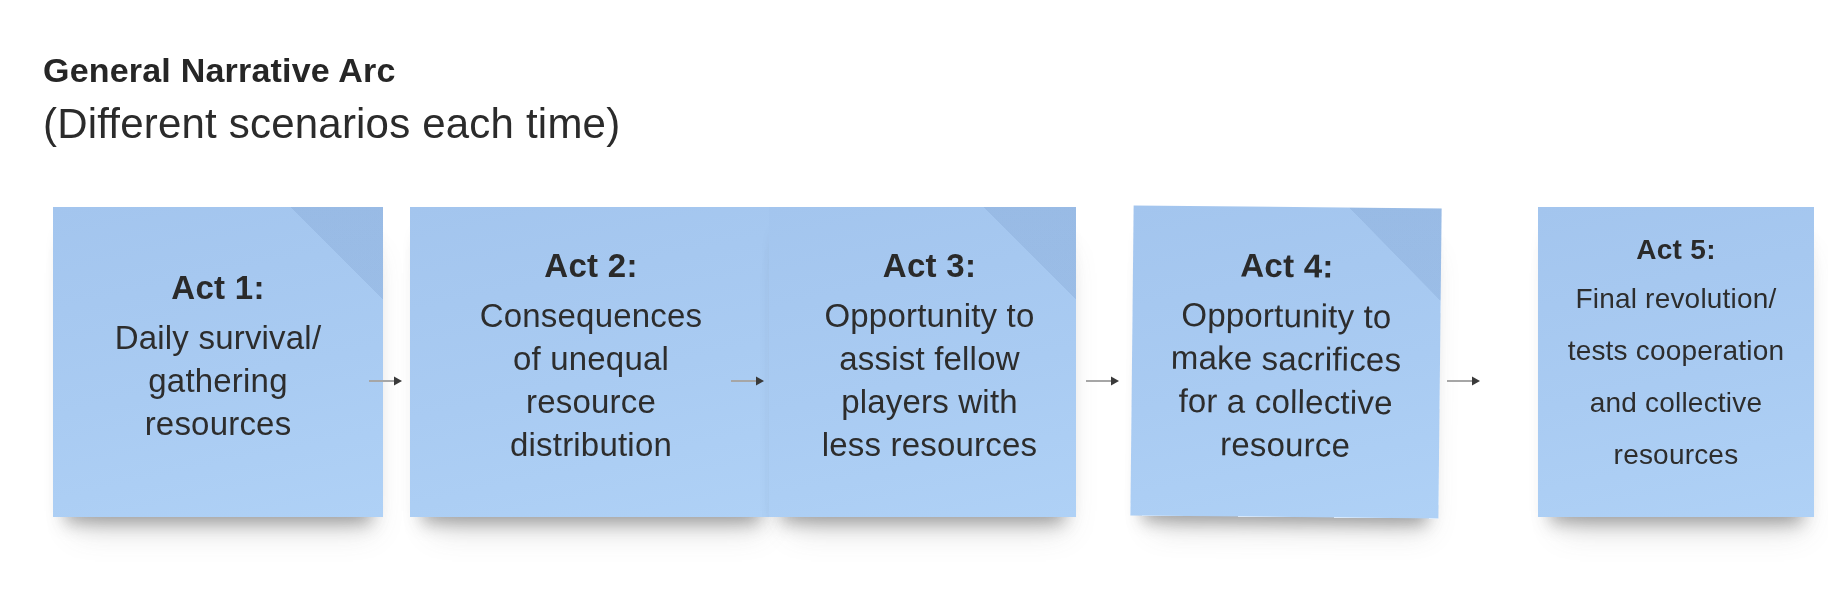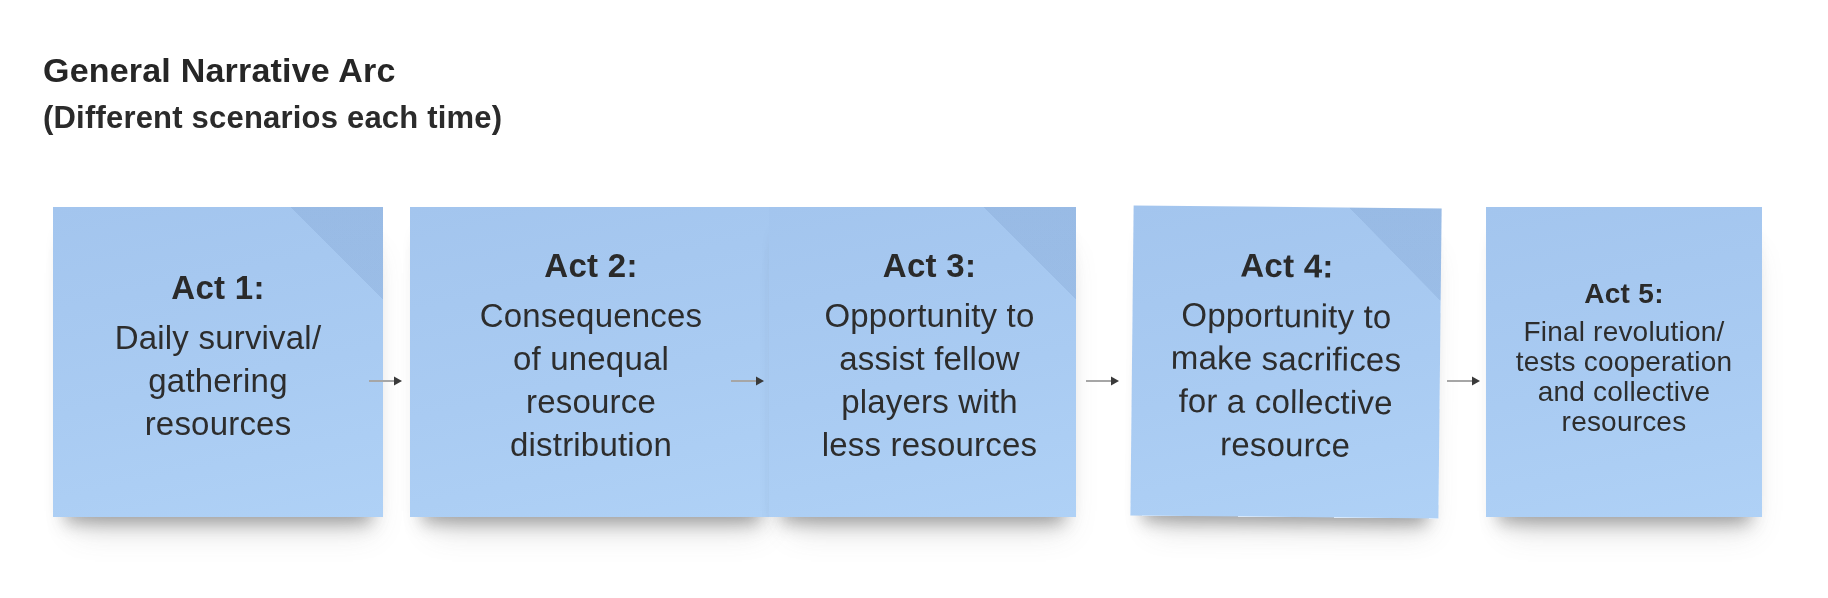--- a/index.html
+++ b/index.html
@@ -12,59 +12,59 @@
   }
   .canvas { position: absolute; inset: 0; background: #ffffff; }
 
   
   .header { position: absolute; left: 43px; top: 50px; }
   .header h1 {
     font-size: 34px; font-weight: bold; color: #262626;
     line-height: 1.2; letter-spacing: 0.2px;
   }
   .header .subtitle {
-    font-size: 31px; font-weight: bold; color: #2b2b2b;
+    font-size: 42px; font-weight: normal; color: #2b2b2b;
     margin-top: 9px; letter-spacing: 0.2px;
   }
 
   
   .note {
     position: absolute; top: 207px; height: 310px;
     background: linear-gradient(168deg, #a3c5ee 0%, #a9cbf2 55%, #afd1f6 100%);
     box-shadow: 0 18px 16px -12px rgba(60,60,60,0.40),
                 6px 30px 30px -18px rgba(90,90,90,0.22);
     display: flex; flex-direction: column;
     align-items: center; justify-content: center;
     text-align: center; padding: 0 6px 14px 6px;
   }
   .n1 { left: 53px;   width: 330px; }
   .n2 { left: 410px;  width: 362px; }
   .n3 { left: 769px;  width: 307px; padding-left: 20px; }
   .n4 { left: 1132px; width: 308px; transform: rotate(0.6deg); }
-  .n5 { left: 1486px; width: 276px; }
+  .n5 { left: 1538px; width: 276px; }
 
   
   .note.fold::after {
     content: ""; position: absolute; top: 0; right: 0;
     width: 92px; height: 92px;
     background: linear-gradient(to top right,
                 rgba(255,255,255,0) 49.6%, rgba(70,105,160,0.13) 50%);
     pointer-events: none;
   }
 
   .note-title {
     font-size: 33px; font-weight: bold; color: #2a2a2a;
     line-height: 43px; margin-bottom: 7px; letter-spacing: 0.3px;
   }
   .note-body {
     font-size: 33px; color: #2d2d2d; line-height: 43px;
     white-space: pre-line; letter-spacing: 0.2px;
   }
   .n5 .note-title { font-size: 28px; line-height: 40px; margin-bottom: 3px; }
-  .n5 .note-body  { font-size: 28px; line-height: 30px; }
+  .n5 .note-body  { font-size: 28px; line-height: 52px; }
 
   
   .arrow { position: absolute; top: 375px; width: 34px; height: 12px; }
   .a1 { left: 369px; }
   .a2 { left: 731px; }
   .a3 { left: 1086px; }
   .a4 { left: 1447px; }
   .arrow svg { display: block; }
 </style>
 </head>

